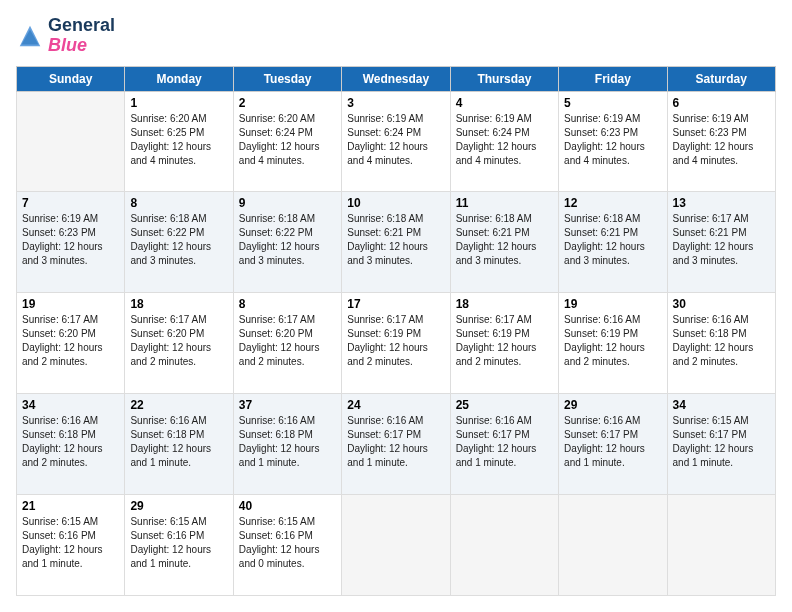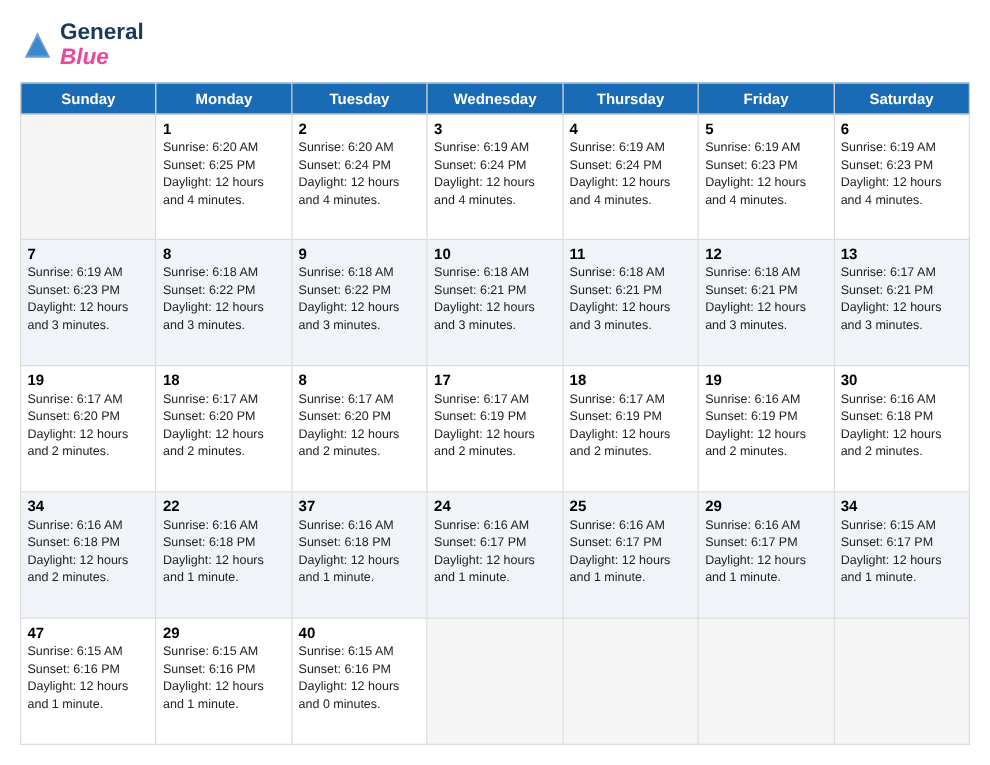--- a/index.html
+++ b/index.html
@@ -320,21 +320,21 @@
           <td>
             <span class="day-num">34</span>
             <div class="day-info" style="white-space: pre-line;">Sunrise: 6:15 AM
 Sunset: 6:17 PM
 Daylight: 12 hours
 and 1 minute.</div>
           </td>
         </tr>
         <tr>
           <td>
-            <span class="day-num">47</span>
+            <span class="day-num">21</span>
             <div class="day-info" style="white-space: pre-line;">Sunrise: 6:15 AM
 Sunset: 6:16 PM
 Daylight: 12 hours
 and 1 minute.</div>
           </td>
           <td>
             <span class="day-num">29</span>
             <div class="day-info" style="white-space: pre-line;">Sunrise: 6:15 AM
 Sunset: 6:16 PM
 Daylight: 12 hours

